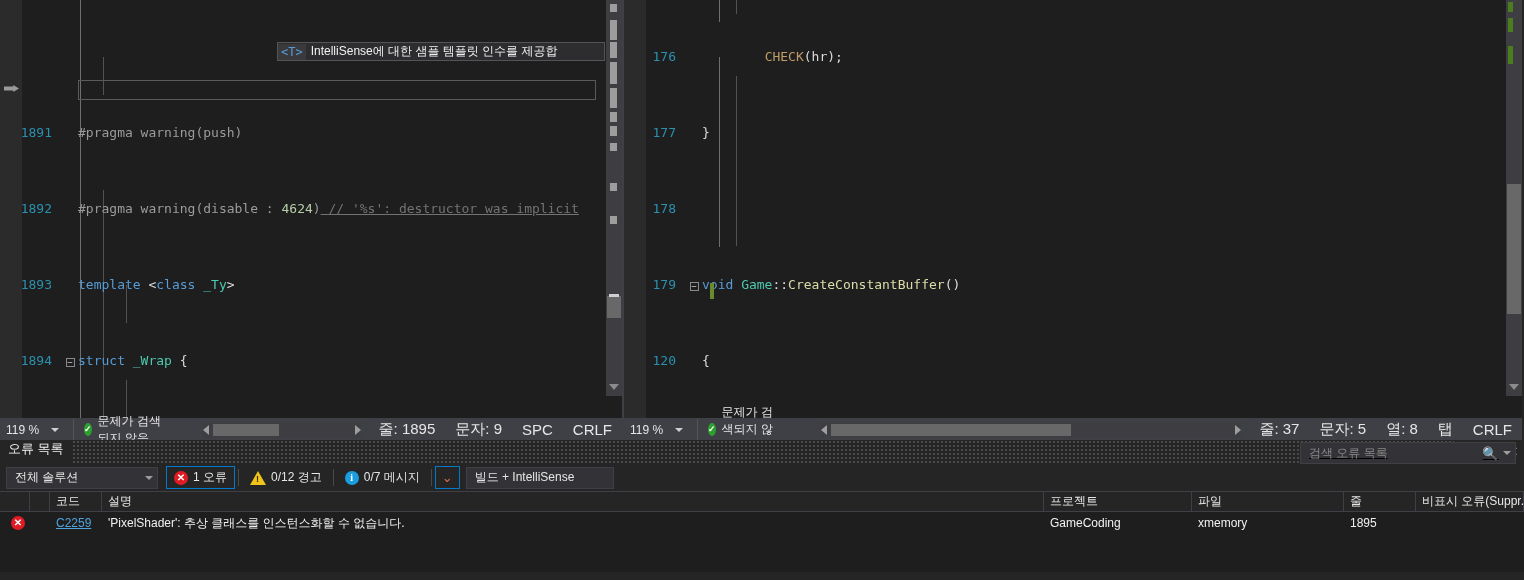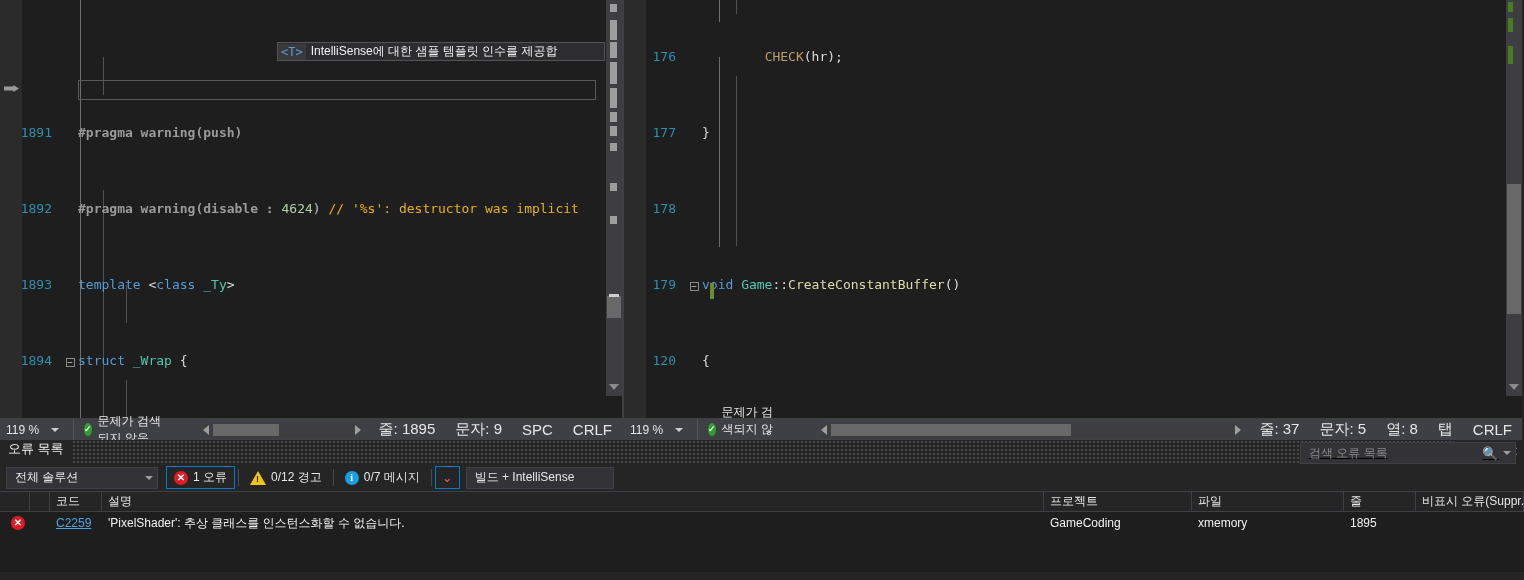--- a/index.html
+++ b/index.html
@@ -41,23 +41,23 @@
     display: inline-block; width: 9px; height: 9px; line-height: 7px;
     border: 1px solid #8a8a8a; color: #c8c8c8; font-size: 9px; text-align: center;
     font-family: "DejaVu Sans Mono", monospace; background: #1e1e1e;
   }
   .vbar { position: absolute; width: 1px; top: 0; bottom: 0; background: #6e6e6e; }
   .codetext { position: relative; color: #dcdcdc; }
 
   
   .kw    { color: #569cd6; }   
   .kw2   { color: #4ec9b0; }   
-  .cmt   { color: #eab308; }   
+  .cmt   { color: #737373; text-decoration: underline; }   
   .num   { color: #b5cea8; }   
-  .pp    { color: #9b9b9b; font-weight: bold; }   
+  .pp    { color: #9b9b9b; }   
   .mac   { color: #be9d66; }   
   .fn    { color: #dcdcaa; }   
   .plain { color: #dcdcdc; }
   .punc  { color: #dcdcdc; }
   .currentline-box { position: absolute; border: 1px solid #5a5a5a; }
 
   .indent-guide { position: absolute; width: 1px; background: #525252; }
 
   
   .is-tip {

